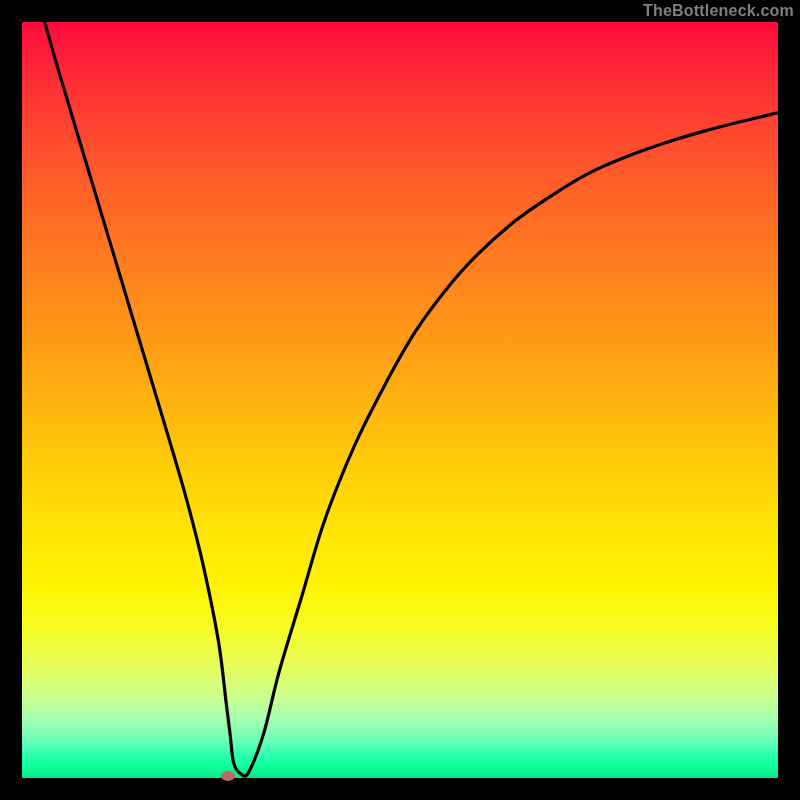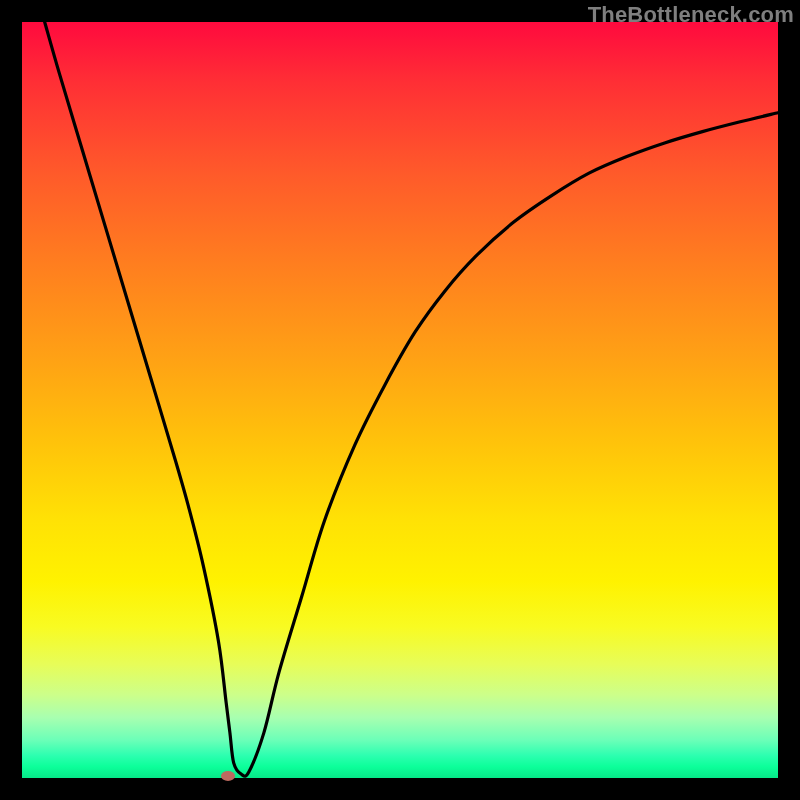--- a/index.html
+++ b/index.html
@@ -42,21 +42,21 @@
       #2dffb0 97%,
       #0cff9a 98.5%,
       #06e888 100%
     );
   }
   .watermark {
     position: absolute;
     top: 2px;
     right: 6px;
     font-family: Arial, Helvetica, sans-serif;
-    font-size: 22px;
+    font-size: 16px;
     font-weight: 600;
     color: #7f7f7f;
     letter-spacing: 0.2px;
     user-select: none;
   }
   svg.curve {
     position: absolute;
     left: 0;
     top: 0;
     width: 756px;

